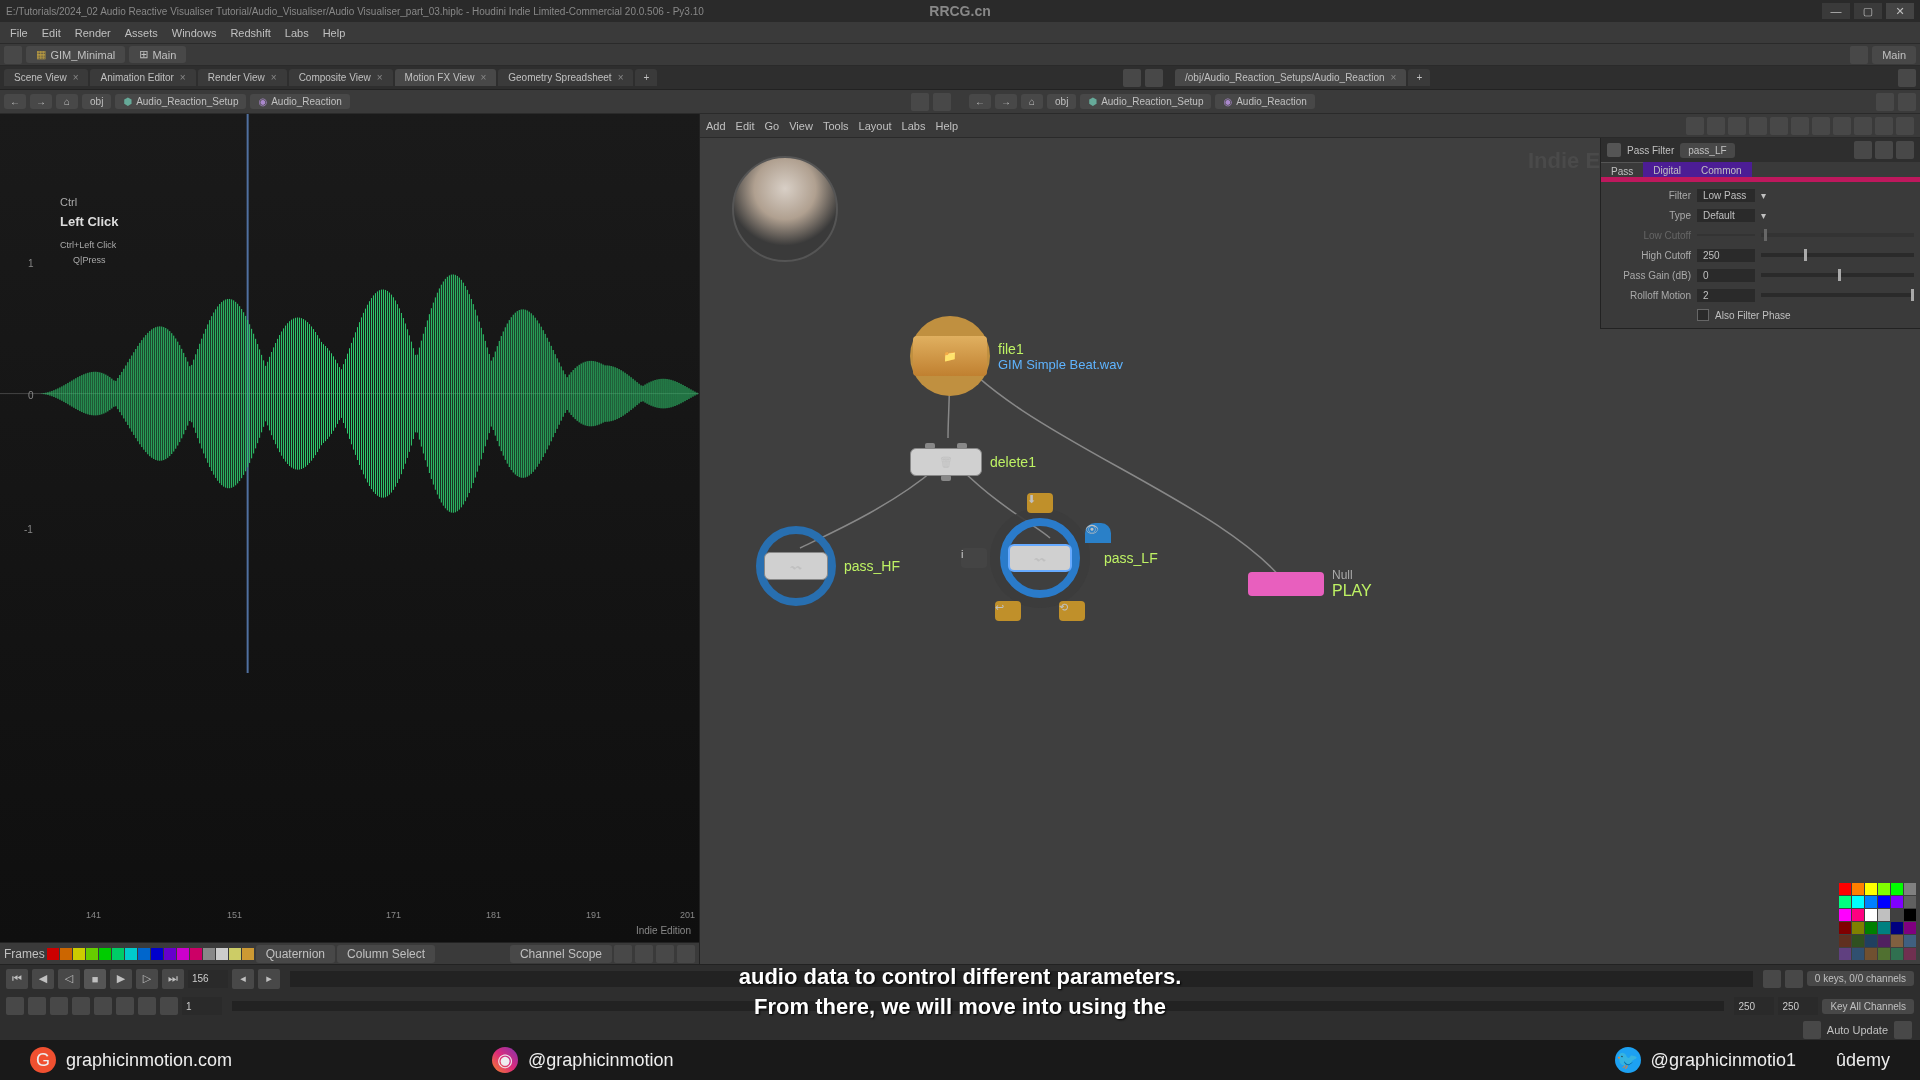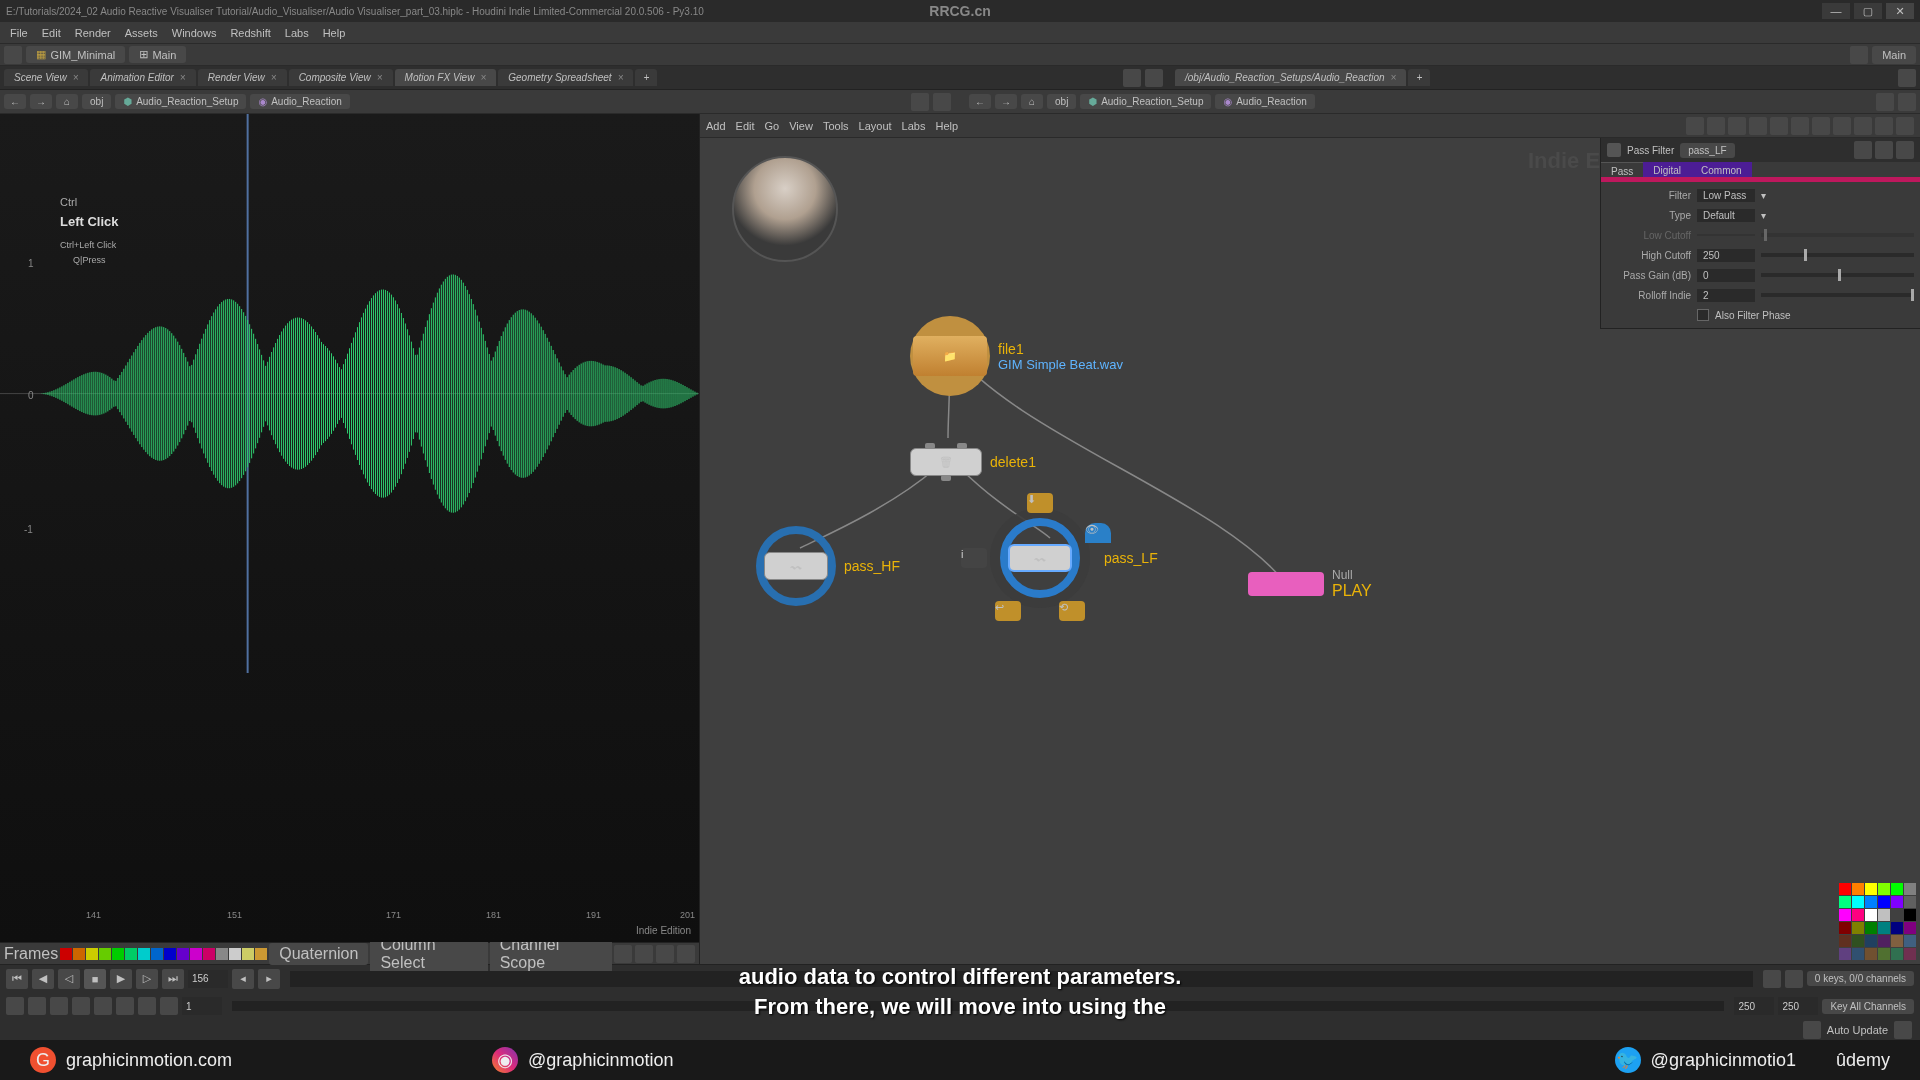--- a/index.html
+++ b/index.html
@@ -8,21 +8,21 @@
   .title-bar .path { color: #888; font-size: 10px; }
   .win-controls { display: flex; gap: 4px; }
   .win-btn { width: 28px; height: 16px; background: #3a3a3a; display: flex; align-items: center; justify-content: center; cursor: pointer; }
   .win-btn.close { background: #444; }
   .menu-bar { height: 22px; background: #3a3a3a; display: flex; align-items: center; padding: 0 4px; gap: 2px; border-bottom: 1px solid #2a2a2a; }
   .menu-bar span { padding: 2px 6px; cursor: pointer; }
   .shelf-bar { height: 22px; background: #3a3a3a; display: flex; align-items: center; padding: 0 4px; gap: 4px; border-bottom: 1px solid #2a2a2a; }
   .shelf-item { background: #484848; padding: 2px 10px; border-radius: 3px; cursor: pointer; display: flex; align-items: center; gap: 4px; }
   .shelf-item.icon { width: 18px; height: 18px; padding: 0; border-radius: 2px; }
   .shelf-right { margin-left: auto; display: flex; gap: 4px; }
-  .tabs-row { height: 24px; background: #2e2e2e; display: flex; align-items: center; padding: 0 4px; gap: 2px; border-bottom: 1px solid #222; font-style: italic; }
+  .tabs-row { height: 24px; background: #2e2e2e; display: flex; align-items: center; padding: 0 4px; gap: 2px; border-bottom: 1px solid #222; }
   .tab { background: #3a3a3a; padding: 3px 10px; border-radius: 3px 3px 0 0; cursor: pointer; display: flex; align-items: center; gap: 6px; font-size: 10px; }
   .tab.active { background: #484848; }
   .tab .close-x { color: #888; font-size: 10px; }
   .tab.plus { padding: 3px 8px; }
   .path-row { height: 24px; background: #3a3a3a; display: flex; align-items: center; padding: 0 4px; gap: 4px; border-bottom: 1px solid #2a2a2a; }
   .path-btn { background: #484848; padding: 2px 8px; border-radius: 3px; cursor: pointer; display: flex; align-items: center; gap: 4px; font-size: 10px; }
   .path-btn.arrow { padding: 2px 6px; }
   .path-right { margin-left: auto; display: flex; gap: 4px; }
 
   .main-split { display: flex; height: calc(100% - 22px - 22px - 22px - 24px - 24px - 56px - 20px - 40px); }
@@ -35,40 +35,40 @@
 
   .waveform-area { flex: 1; position: relative; background: linear-gradient(#1a1a1a,#0f0f0f); overflow: hidden; }
   .waveform-svg { position: absolute; inset: 0; }
   .axis-label { position: absolute; color: #888; font-size: 10px; }
   .kb-hints { position: absolute; top: 80px; left: 60px; color: #aaa; font-size: 11px; line-height: 1.6; }
   .kb-hints .main { color: #ddd; font-size: 13px; font-weight: bold; }
   .indie-tag { position: absolute; bottom: 6px; right: 8px; color: #888; font-size: 10px; }
   .timeline-ticks { position: absolute; bottom: 18px; left: 0; right: 0; height: 14px; color: #888; font-size: 9px; }
   .tick { position: absolute; }
 
-  .color-strip { height: 22px; background: #3a3a3a; display: flex; align-items: center; padding: 8px 4px; gap: 2px; border-top: 1px solid #222; font-size: 16px; }
+  .color-strip { height: 22px; background: #3a3a3a; display: flex; align-items: center; padding: 8px 4px; gap: 2px; border-top: 1px solid #222; font-size: 12px; }
   .color-swatches { display: flex; gap: 1px; }
   .swatch { width: 12px; height: 12px; }
   .color-dd { background: #484848; padding: 2px 10px; border-radius: 3px; }
 
   .right-toolbar { height: 24px; background: #3a3a3a; display: flex; align-items: center; padding: 0 6px; gap: 10px; border-bottom: 1px solid #2a2a2a; }
   .right-toolbar .m { cursor: pointer; font-size: 11px; }
   .right-icons-top { margin-left: auto; display: flex; gap: 3px; }
   .ti { width: 18px; height: 18px; background: #484848; border-radius: 2px; cursor: pointer; }
 
   .network-canvas { flex: 1; position: relative; background: #3f3f3f; }
   .watermark { position: absolute; color: #4a4a4a; font-size: 22px; font-weight: bold; }
   .wm-indie { top: 10px; right: 260px; }
   .avatar { position: absolute; top: 18px; left: 32px; width: 106px; height: 106px; border-radius: 50%; background: radial-gradient(circle at 50% 30%, #d8cfc6 0%, #b0a090 35%, #3a3a3a 65%); border: 2px solid #555; }
 
   .node { position: absolute; display: flex; align-items: center; gap: 8px; }
   .node-body { width: 72px; height: 28px; background: #d0d0d0; border: 1px solid #888; border-radius: 6px; position: relative; display: flex; align-items: center; justify-content: center; }
   .node-body .port-top { position: absolute; top: -6px; width: 10px; height: 6px; background: #888; border-radius: 2px; }
   .node-body .port-bot { position: absolute; bottom: -6px; width: 10px; height: 6px; background: #888; border-radius: 2px; }
-  .node-label { font-size: 14px; color: #eab308; }
+  .node-label { font-size: 14px; color: #bef264; }
   .node-sub { font-size: 13px; color: #5fb4ff; }
   .node-ring { width: 80px; height: 80px; border-radius: 50%; border: 8px solid #286fb0; display: flex; align-items: center; justify-content: center; }
   .node-ring.sel { border-color: #2a7bca; box-shadow: 0 0 0 10px rgba(60,60,60,0.9); }
   .node-file { width: 74px; height: 40px; background: linear-gradient(#e0b060,#c08030); border-radius: 4px; display: flex; align-items: center; justify-content: center; }
   .node-pink { width: 76px; height: 24px; background: #e85fbe; border-radius: 4px; }
   .radial { position: absolute; width: 130px; height: 130px; border-radius: 50%; }
   .radial .seg { position: absolute; width: 26px; height: 20px; border-radius: 4px; }
 
   .props-panel { position: absolute; top: 0; right: 0; width: 320px; background: #3a3a3a; border-left: 1px solid #222; border-bottom: 1px solid #222; }
   .props-head { height: 24px; background: #2e2e2e; display: flex; align-items: center; padding: 0 6px; gap: 6px; font-size: 10px; }
@@ -753,21 +753,21 @@
               </div>
             </div>
           <div class="prow">
               <div class="lbl">Pass Gain (dB)</div>
               <div class="val">0</div>
               <div class="slider">
                 <div class="knob" style="left:50%"></div>
               </div>
             </div>
           <div class="prow">
-              <div class="lbl">Rolloff Indie</div>
+              <div class="lbl">Rolloff Motion</div>
               <div class="val">2</div>
               <div class="slider">
                 <div class="knob" style="left:98%"></div>
               </div>
             </div>
           <div class="prow">
               <div class="lbl"></div>
               <div class="chk"></div>
               <span>Also Filter Phase</span>
             </div>

